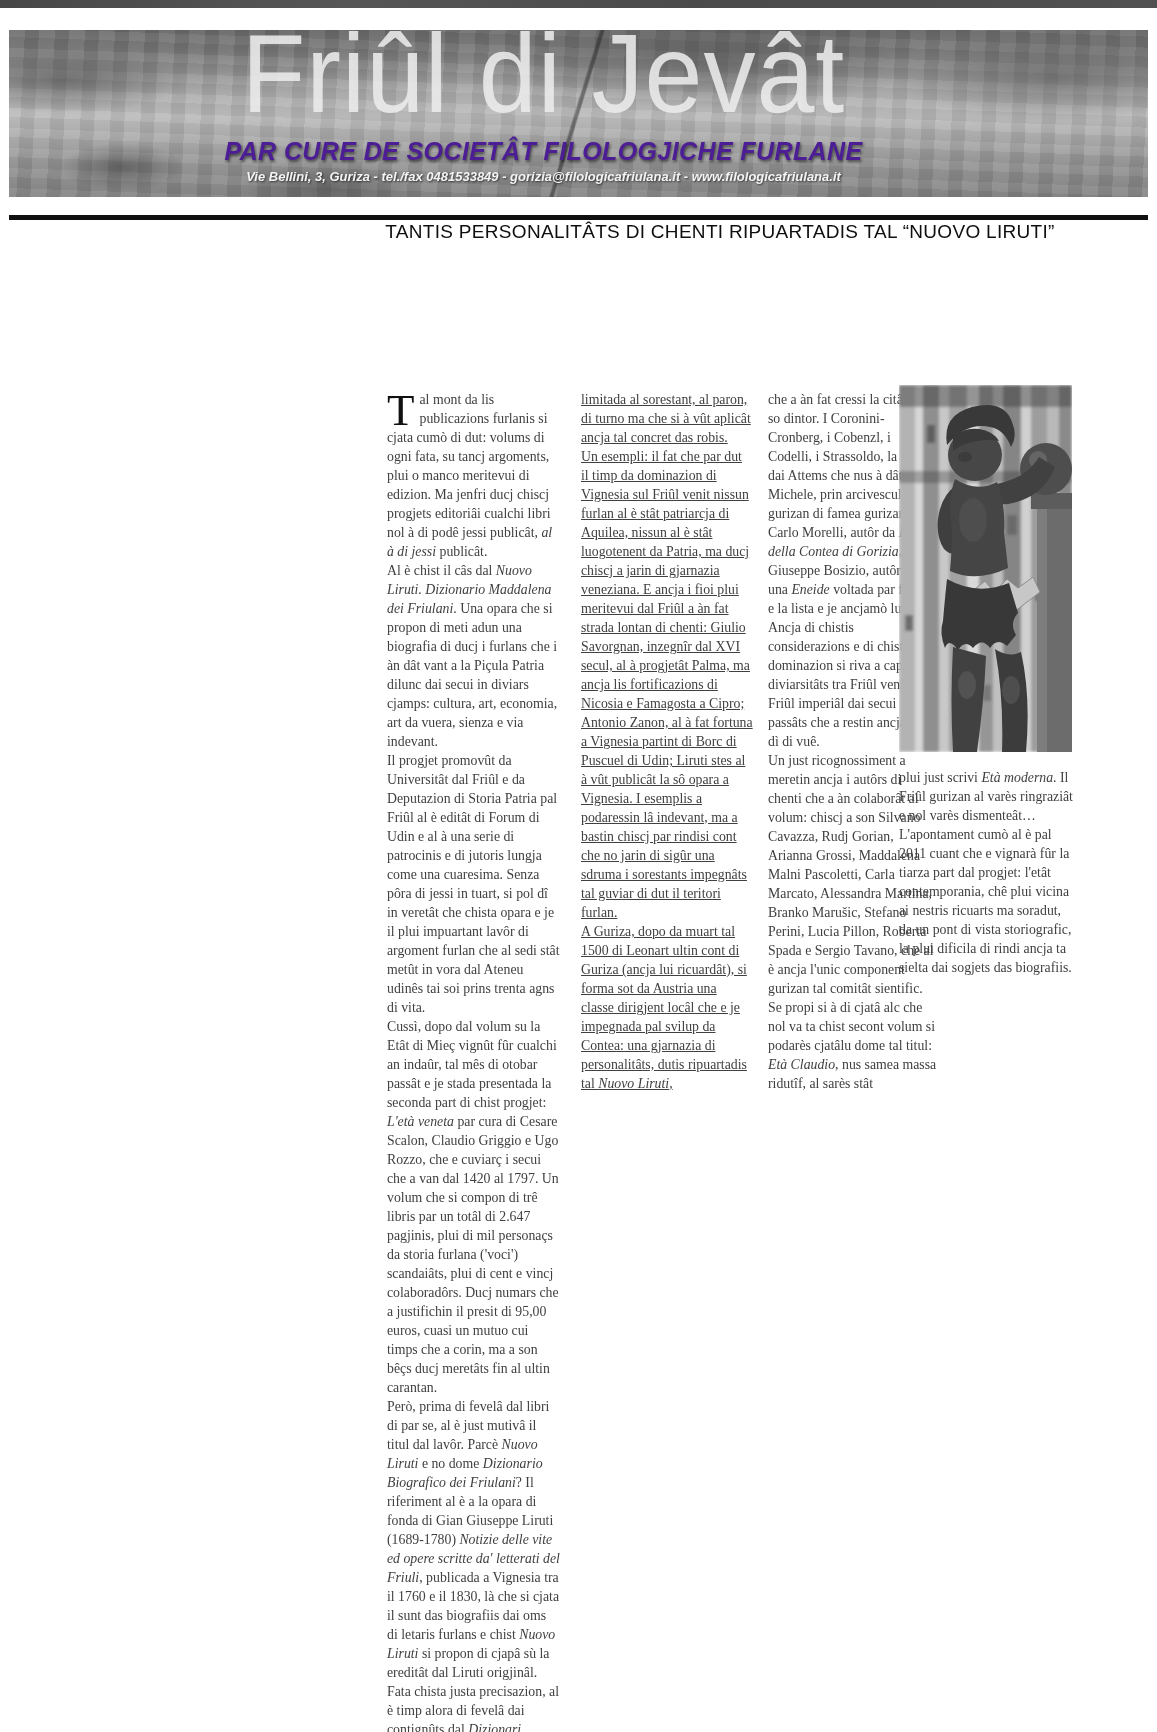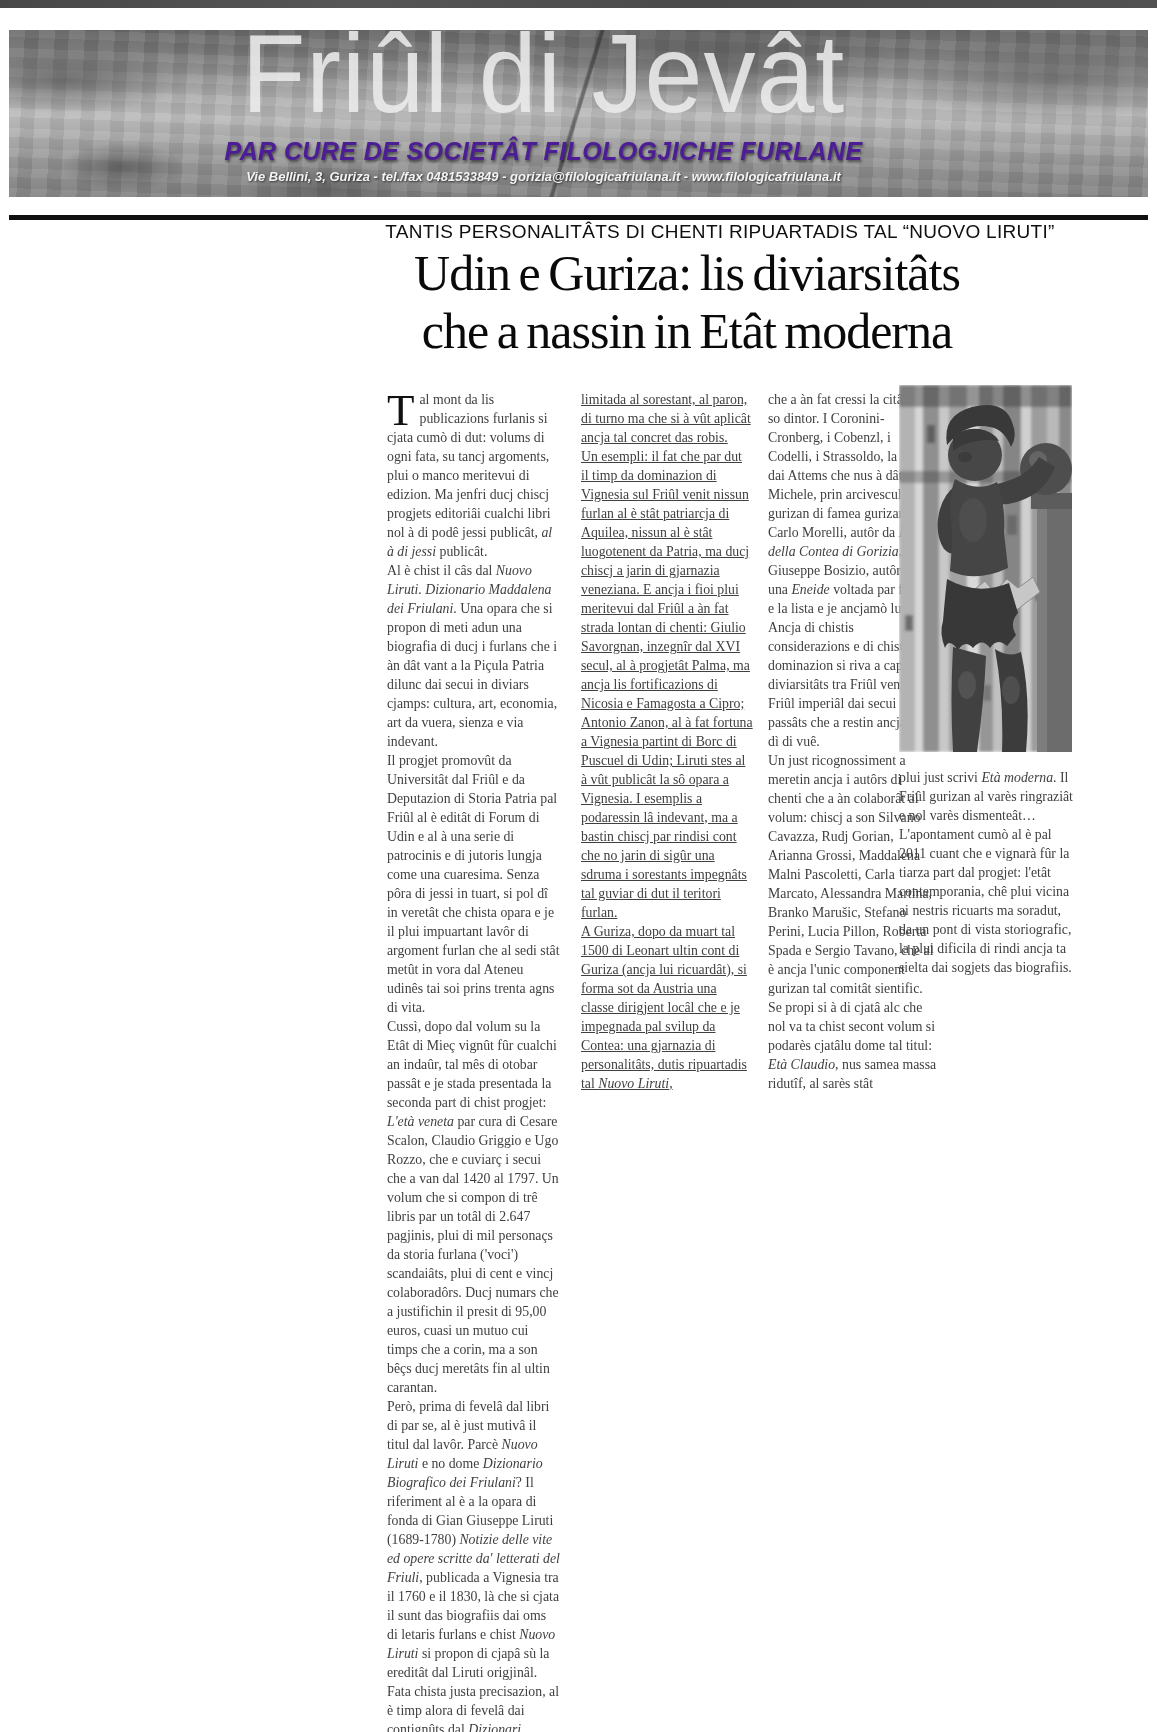--- a/index.html
+++ b/index.html
@@ -68,21 +68,20 @@
     <div class="landscape"></div>
     <h1 class="mast-title">Friûl di Jevât</h1>
     <div class="mast-sub">PAR CURE DE SOCIETÂT FILOLOGJICHE FURLANE</div>
     <div class="mast-addr">Vie Bellini, 3, Guriza - tel./fax 0481533849 - gorizia@filologicafriulana.it - www.filologicafriulana.it</div>
   </header>
 
   <div class="rule"></div>
 
   <div class="kicker">TANTIS PERSONALITÂTS DI CHENTI RIPUARTADIS TAL “NUOVO LIRUTI”</div>
 
-  <h2 class="headline"><span>Udin e Guriza: lis diviarsitâts</span><br><span>che a nassin in Etât moderna</span></h2>
 
   <div class="col col1">
       <p>Tal mont da lis publicazions furlanis si cjata cumò di dut: volums di ogni fata, su tancj argoments, plui o manco meritevui di edizion. Ma jenfri ducj chiscj progjets editoriâi cualchi libri nol à di podê jessi publicât, <i>al à di jessi</i> publicât.</p>
       <p>Al è chist il câs dal <i>Nuovo Liruti. Dizionario Maddalena dei Friulani</i>. Una opara che si propon di meti adun una biografia di ducj i furlans che i àn dât vant a la Piçula Patria dilunc dai secui in diviars cjamps: cultura, art, economia, art da vuera, sienza e via indevant.</p>
       <p>Il progjet promovût da Universitât dal Friûl e da Deputazion di Storia Patria pal Friûl al è editât di Forum di Udin e al à una serie di patrocinis e di jutoris lungja come una cuaresima. Senza pôra di jessi in tuart, si pol dî in veretât che chista opara e je il plui impuartant lavôr di argoment furlan che al sedi stât metût in vora dal Ateneu udinês tai soi prins trenta agns di vita.</p>
       <p>Cussì, dopo dal volum su la Etât di Mieç vignût fûr cualchi an indaûr, tal mês di otobar passât e je stada presentada la seconda part di chist progjet: <i>L'età veneta</i> par cura di Cesare Scalon, Claudio Griggio e Ugo Rozzo, che e cuviarç i secui che a van dal 1420 al 1797. Un volum che si compon di trê libris par un totâl di 2.647 pagjinis, plui di mil personaçs da storia furlana ('voci') scandaiâts, plui di cent e vincj colaboradôrs. Ducj numars che a justifichin il presit di 95,00 euros, cuasi un mutuo cui timps che a corin, ma a son bêçs ducj meretâts fin al ultin carantan.</p>
       <p>Però, prima di fevelâ dal libri di par se, al è just mutivâ il titul dal lavôr. Parcè <i>Nuovo Liruti</i> e no dome <i>Dizionario Biografico dei Friulani</i>? Il riferiment al è a la opara di fonda di Gian Giuseppe Liruti (1689-1780) <i>Notizie delle vite ed opere scritte da' letterati del Friuli</i>, publicada a Vignesia tra il 1760 e il 1830, là che si cjata il sunt das biografiis dai oms di letaris furlans e chist <i>Nuovo Liruti</i> si propon di cjapâ sù la ereditât dal Liruti origjinâl.</p>
       <p>Fata chista justa precisazion, al è timp alora di fevelâ dai contignûts dal <i>Dizionari</i> soradut pai personaçs dal Friûl <i>parte imperii</i>. Rimarcâ chist particolâr al è impuartant parcè che, come che al ricuarda Cesare Scalon stes ta introduzion, intai secui tratâts tal secont volum il Friûl al jara dividût tra Vignesia e Viena.</p>
       <p>Una distinzion che in dì di vuê, a plui di doi secui di chel 1797 co e je colada la Serenissima, e je ancjamò sintuda soradut in riva dal Lisunz, una distinzion no</p>
     </div>

